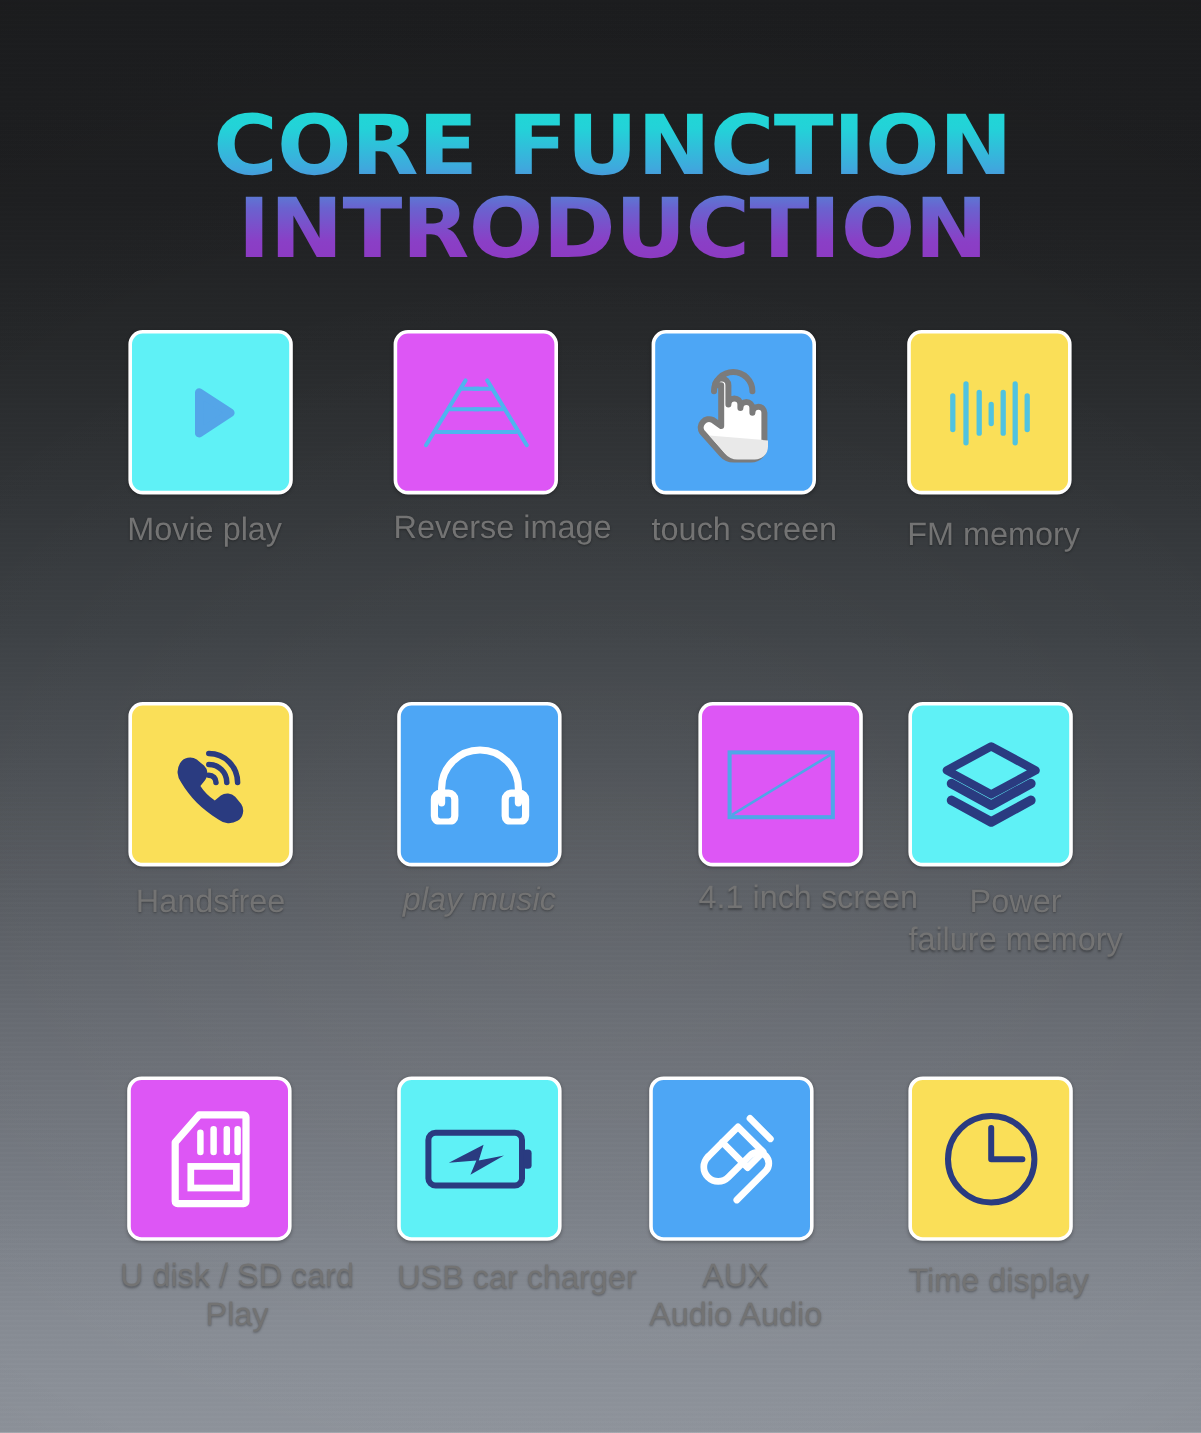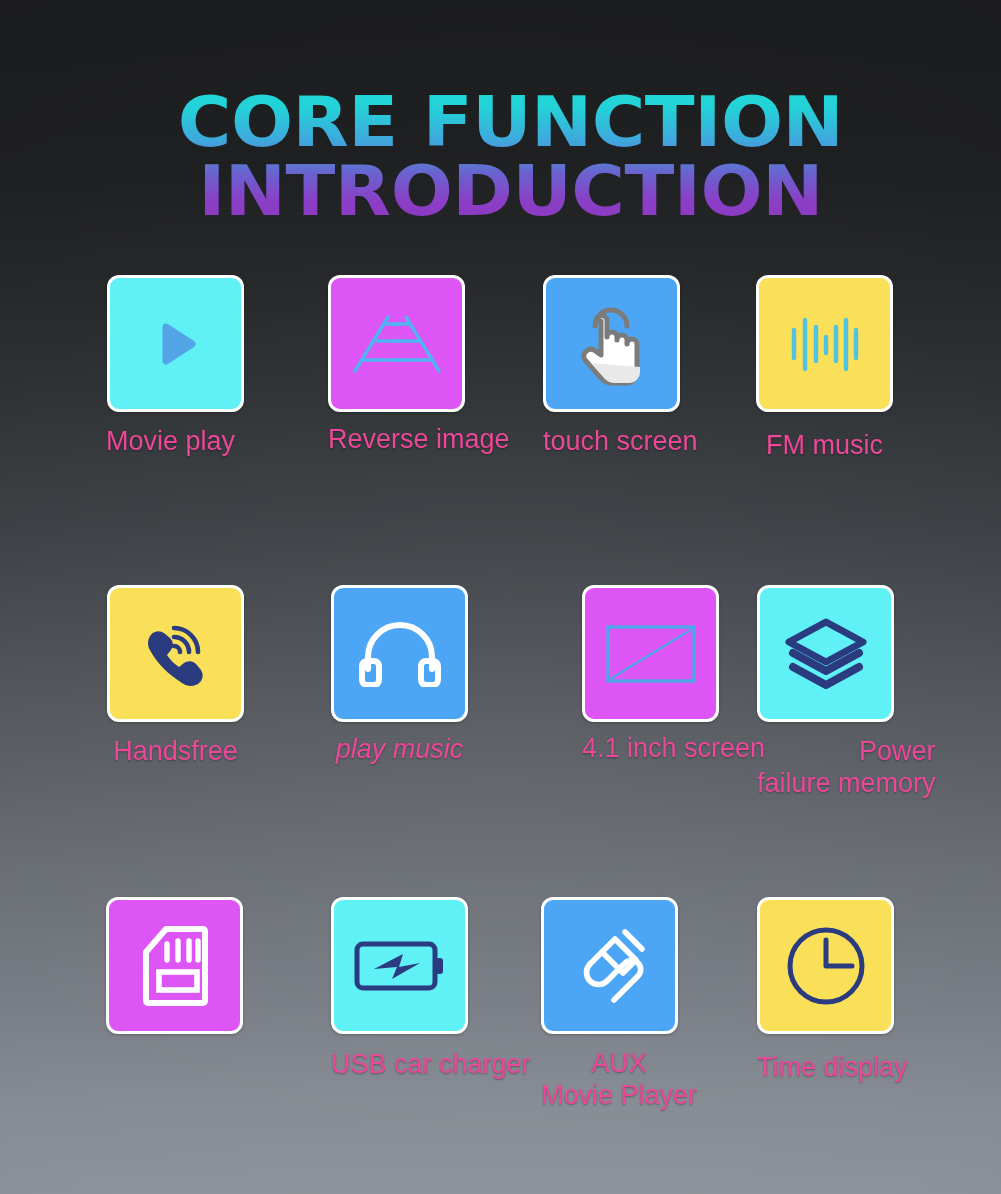--- a/index.html
+++ b/index.html
@@ -67,21 +67,21 @@
     width:137px; height:137px;
     border-radius:12px;
     border:3px solid #ffffff;
     position:relative;
     display:flex; align-items:center; justify-content:center;
     box-shadow:0 1px 3px rgba(0,0,0,0.25);
   }
   .tile svg{ display:block; }
   .label{
     margin-top:14px;
-    color:#ec4899;
+    color:#737373;
     font-size:27px;
     font-family:"Liberation Sans", sans-serif;
     font-weight:400;
     line-height:1.18;
     white-space:pre-line;
     text-align:center;
     text-shadow:0 1px 2px rgba(0,0,0,0.35);
   }
   .cell.c1 .label{ text-align:left; }
 </style>
@@ -152,21 +152,21 @@
             <line x1="17" y1="8" x2="17" y2="57"></line>
             <line x1="28" y1="15" x2="28" y2="49"></line>
             <line x1="38" y1="25" x2="38" y2="41"></line>
             <line x1="48" y1="15" x2="48" y2="49"></line>
             <line x1="58" y1="8" x2="58" y2="57"></line>
             <line x1="68" y1="18" x2="68" y2="46"></line>
           </g>
         </svg>
       </span>
     </div>
-    <div class="label" style="margin-top:18px;">FM music</div>
+    <div class="label" style="margin-top:18px;">FM memory</div>
   </div>
 
   <div class="cell" style="left:107px; top:585px;">
     <div class="tile" style="background:#fadf58;">
       <span>
         <svg width="80" height="80" viewBox="0 0 80 80">
           <path d="M14 22 a10 10 0 0 1 14 -3 l6 5 a9 9 0 0 1 1 12 l-4 5 a40 40 0 0 0 12 12 l5 -4 a9 9 0 0 1 12 1 l5 6 a10 10 0 0 1 -3 14 a14 14 0 0 1 -16 -1 C32 60 22 50 15 38 a14 14 0 0 1 -1 -16 Z" fill="#2a3b80"></path>
           <g fill="none" stroke="#2a3b80" stroke-width="4.6" stroke-linecap="round">
             <path d="M44 38 a6 6 0 0 0 -6 -6"></path>
             <path d="M53 38 a15 15 0 0 0 -15 -15"></path>
@@ -206,39 +206,41 @@
   <div class="cell" style="left:757px; top:585px;">
     <div class="tile" style="background:#5ff1f6;">
       <span>
         <svg width="86" height="76" viewBox="0 0 86 76">
           <path d="M43 6 L80 26 L43 46 L6 26 Z" fill="none" stroke="#2a3b80" stroke-width="7" stroke-linejoin="round"></path>
           <path d="M10 37 L43 55 L76 37" fill="none" stroke="#2a3b80" stroke-width="8" stroke-linejoin="round" stroke-linecap="round"></path>
           <path d="M10 51 L43 69 L76 51" fill="none" stroke="#2a3b80" stroke-width="8" stroke-linejoin="round" stroke-linecap="round"></path>
         </svg>
       </span>
     </div>
-    <div class="label" style="text-align:right;">Power
+    <div class="label" style="">Power
 failure memory</div>
   </div>
 
   <div class="cell" style="left:106px; top:897px;">
     <div class="tile" style="background:#dd56f5;">
       <span>
         <svg width="70" height="84" viewBox="0 0 70 84">
           <path d="M6 28 L26 5 H63 a2 2 0 0 1 2 2 V77 a2 2 0 0 1 -2 2 H8 a2 2 0 0 1 -2 -2 Z" fill="none" stroke="#ffffff" stroke-width="6" stroke-linejoin="round"></path>
           <g stroke="#ffffff" stroke-width="5.4" stroke-linecap="round">
             <line x1="27" y1="20" x2="27" y2="36"></line>
             <line x1="38" y1="17" x2="38" y2="36"></line>
             <line x1="49" y1="17" x2="49" y2="36"></line>
             <line x1="58" y1="17" x2="58" y2="36"></line>
           </g>
           <rect x="19" y="48" width="38" height="18" fill="none" stroke="#ffffff" stroke-width="5.6"></rect>
         </svg>
       </span>
     </div>
+    <div class="label" style="margin-top:14px; margin-left:-6px;">U disk / SD card
+Play</div>
   </div>
 
   <div class="cell" style="left:331px; top:897px;">
     <div class="tile" style="background:#5ff1f6;">
       <span>
         <svg width="92" height="56" viewBox="0 0 92 56">
           <rect x="3" y="6" width="78" height="44" rx="6" fill="none" stroke="#2a3b80" stroke-width="5"></rect>
           <rect x="82" y="20" width="7" height="16" rx="3" fill="#2a3b80"></rect>
           <path d="M20 31 L49 16 L45 29 L66 25 L38 41 L43 29 Z" fill="#2a3b80"></path>
         </svg>
@@ -254,21 +256,21 @@
           <g fill="none" stroke="#ffffff" stroke-width="5.6" stroke-linecap="round" stroke-linejoin="round">
             <path d="M57 8 L74 25"></path>
             <path d="M47 15 L68 36 L55 49 L34 28 Z"></path>
             <path d="M34 28 L22 40"></path>
             <path d="M22 40 a12 12 0 1 0 17 17 L57 39 a9 9 0 0 1 13 13 L46 76"></path>
           </g>
         </svg>
       </span>
     </div>
     <div class="label" style="margin-top:14px;">AUX
-Movie Player</div>
+Audio Audio</div>
   </div>
 
   <div class="cell" style="left:757px; top:897px;">
     <div class="tile" style="background:#fadf58;">
       <span>
         <svg width="82" height="82" viewBox="0 0 82 82">
           <circle cx="41" cy="41" r="36" fill="none" stroke="#2a3b80" stroke-width="5"></circle>
           <path d="M41 15 V41 H67" fill="none" stroke="#2a3b80" stroke-width="5" stroke-linecap="round" stroke-linejoin="round"></path>
         </svg>
       </span>

